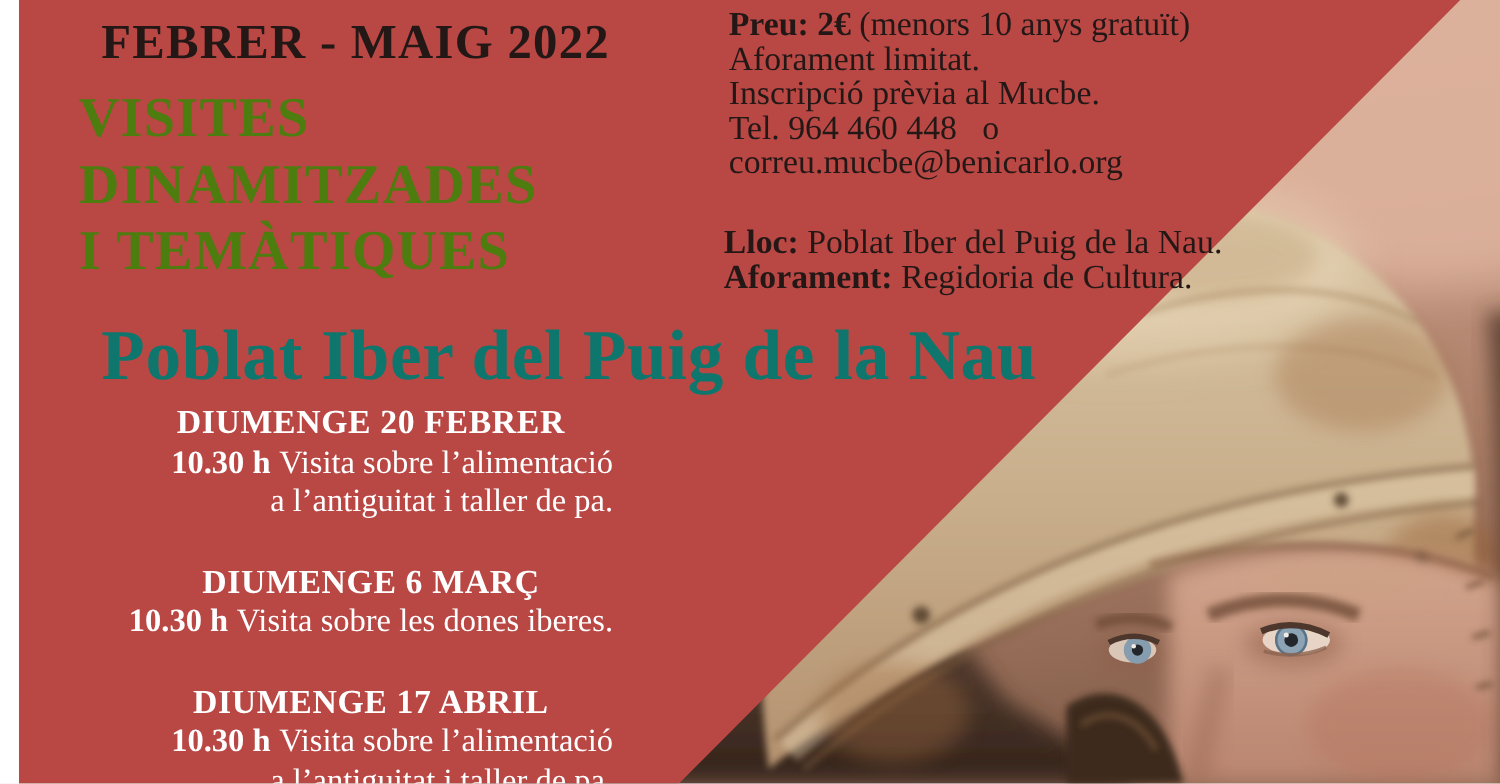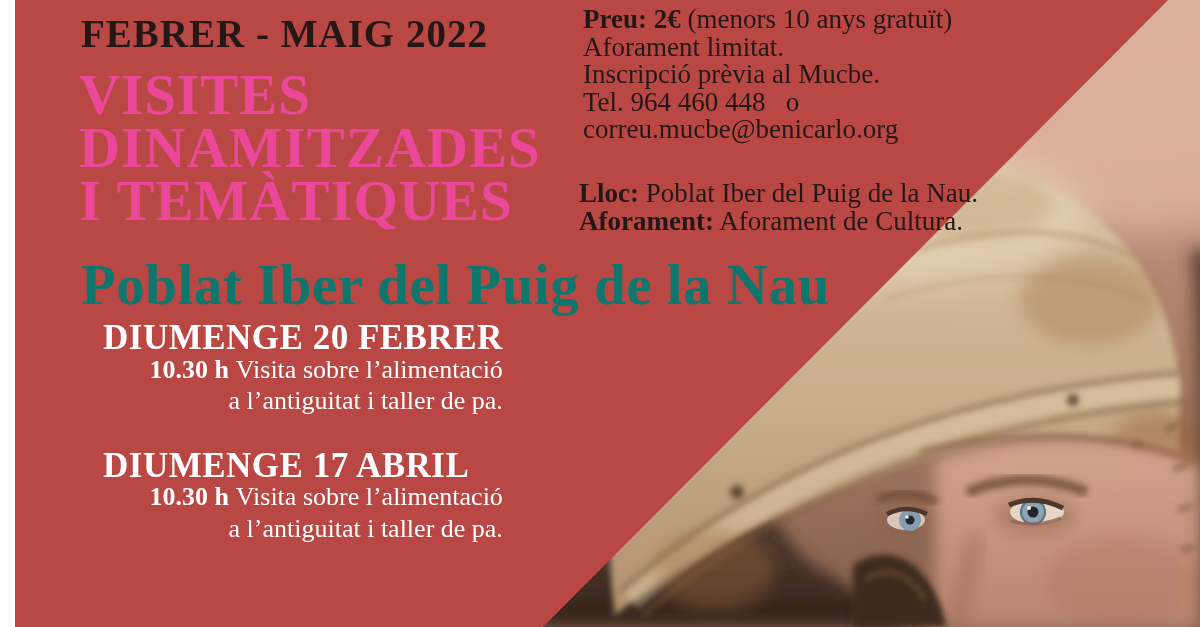--- a/index.html
+++ b/index.html
@@ -13,25 +13,25 @@
   
   .red-panel{
     position:absolute;inset:0;z-index:1;background:#b94845;
     -webkit-clip-path:polygon(0 0,96.1% 0,44% 100%,0 100%);
     clip-path:polygon(0 0,96.1% 0,44% 100%,0 100%);
   }
   
   .content{position:absolute;inset:0;z-index:2;color:#241817;}
   .abs{position:absolute;}
   .period{left:66px;top:11px;font-size:39px;font-weight:700;letter-spacing:1px;color:#241817;}
-  .title{left:64px;top:68px;font-size:57px;line-height:53px;font-weight:700;letter-spacing:1px;color:#ec4899;}
+  .title{left:48px;top:68px;font-size:45px;line-height:53px;font-weight:700;letter-spacing:1px;color:#4d7c0f;}
   .subtitle{left:66px;top:252px;font-size:57px;font-weight:700;letter-spacing:.5px;color:#0f766e;}
   .events{left:88px;top:322px;color:#ffffff;}
   .event{margin-bottom:33px;}
-  .event-date{font-size:35px;font-weight:700;letter-spacing:.5px;line-height:31.5px;}
+  .event-date{font-size:27px;font-weight:700;letter-spacing:.5px;line-height:31.5px;text-align:center;}
   .event-line{font-size:26px;line-height:31.5px;text-align:right;}
   .event-line .time{font-weight:700;margin-right:7px;}
   .event-line:empty{display:none;}
   .info{left:568px;top:6px;}
   .info2{left:564px;top:180px;}
   .info p,.info2 p{margin:0;font-size:27px;line-height:27.6px;color:#241817;}
   .b{font-weight:700;}
 </style>
 </head>
 <body>
@@ -146,36 +146,41 @@
     <div class="abs subtitle">Poblat Iber del Puig de la Nau</div>
 
     <div class="abs events">
 
       <div class="event">
         <div class="event-date">DIUMENGE 20 FEBRER</div>
         <div class="event-line"><span class="time">10.30 h</span><span>Visita sobre l’alimentació</span></div>
         <div class="event-line">a l’antiguitat i taller de pa.</div>
       </div>
 
+      <div class="event">
+        <div class="event-date">DIUMENGE 6 MARÇ</div>
+        <div class="event-line"><span class="time">10.30 h</span><span>Visita sobre les dones iberes.</span></div>
+
+      </div>
 
       <div class="event">
         <div class="event-date">DIUMENGE 17 ABRIL</div>
         <div class="event-line"><span class="time">10.30 h</span><span>Visita sobre l’alimentació</span></div>
         <div class="event-line">a l’antiguitat i taller de pa.</div>
       </div>
 
     </div>
 
     <div class="abs info">
       <p><span class="b">Preu: 2€</span><span> (menors 10 anys gratuït)</span></p>
       <p>Aforament limitat.</p>
       <p>Inscripció prèvia al Mucbe.</p>
       <p>Tel. 964 460 448&nbsp;&nbsp; o</p>
       <p>correu.mucbe@benicarlo.org</p>
     </div>
 
     <div class="abs info2">
       <p><span class="b">Lloc:</span><span> Poblat Iber del Puig de la Nau.</span></p>
-      <p><span class="b">Aforament:</span><span> Aforament de Cultura.</span></p>
+      <p><span class="b">Aforament:</span><span> Regidoria de Cultura.</span></p>
     </div>
 
   </div>
 </div>
 
 </body></html>

